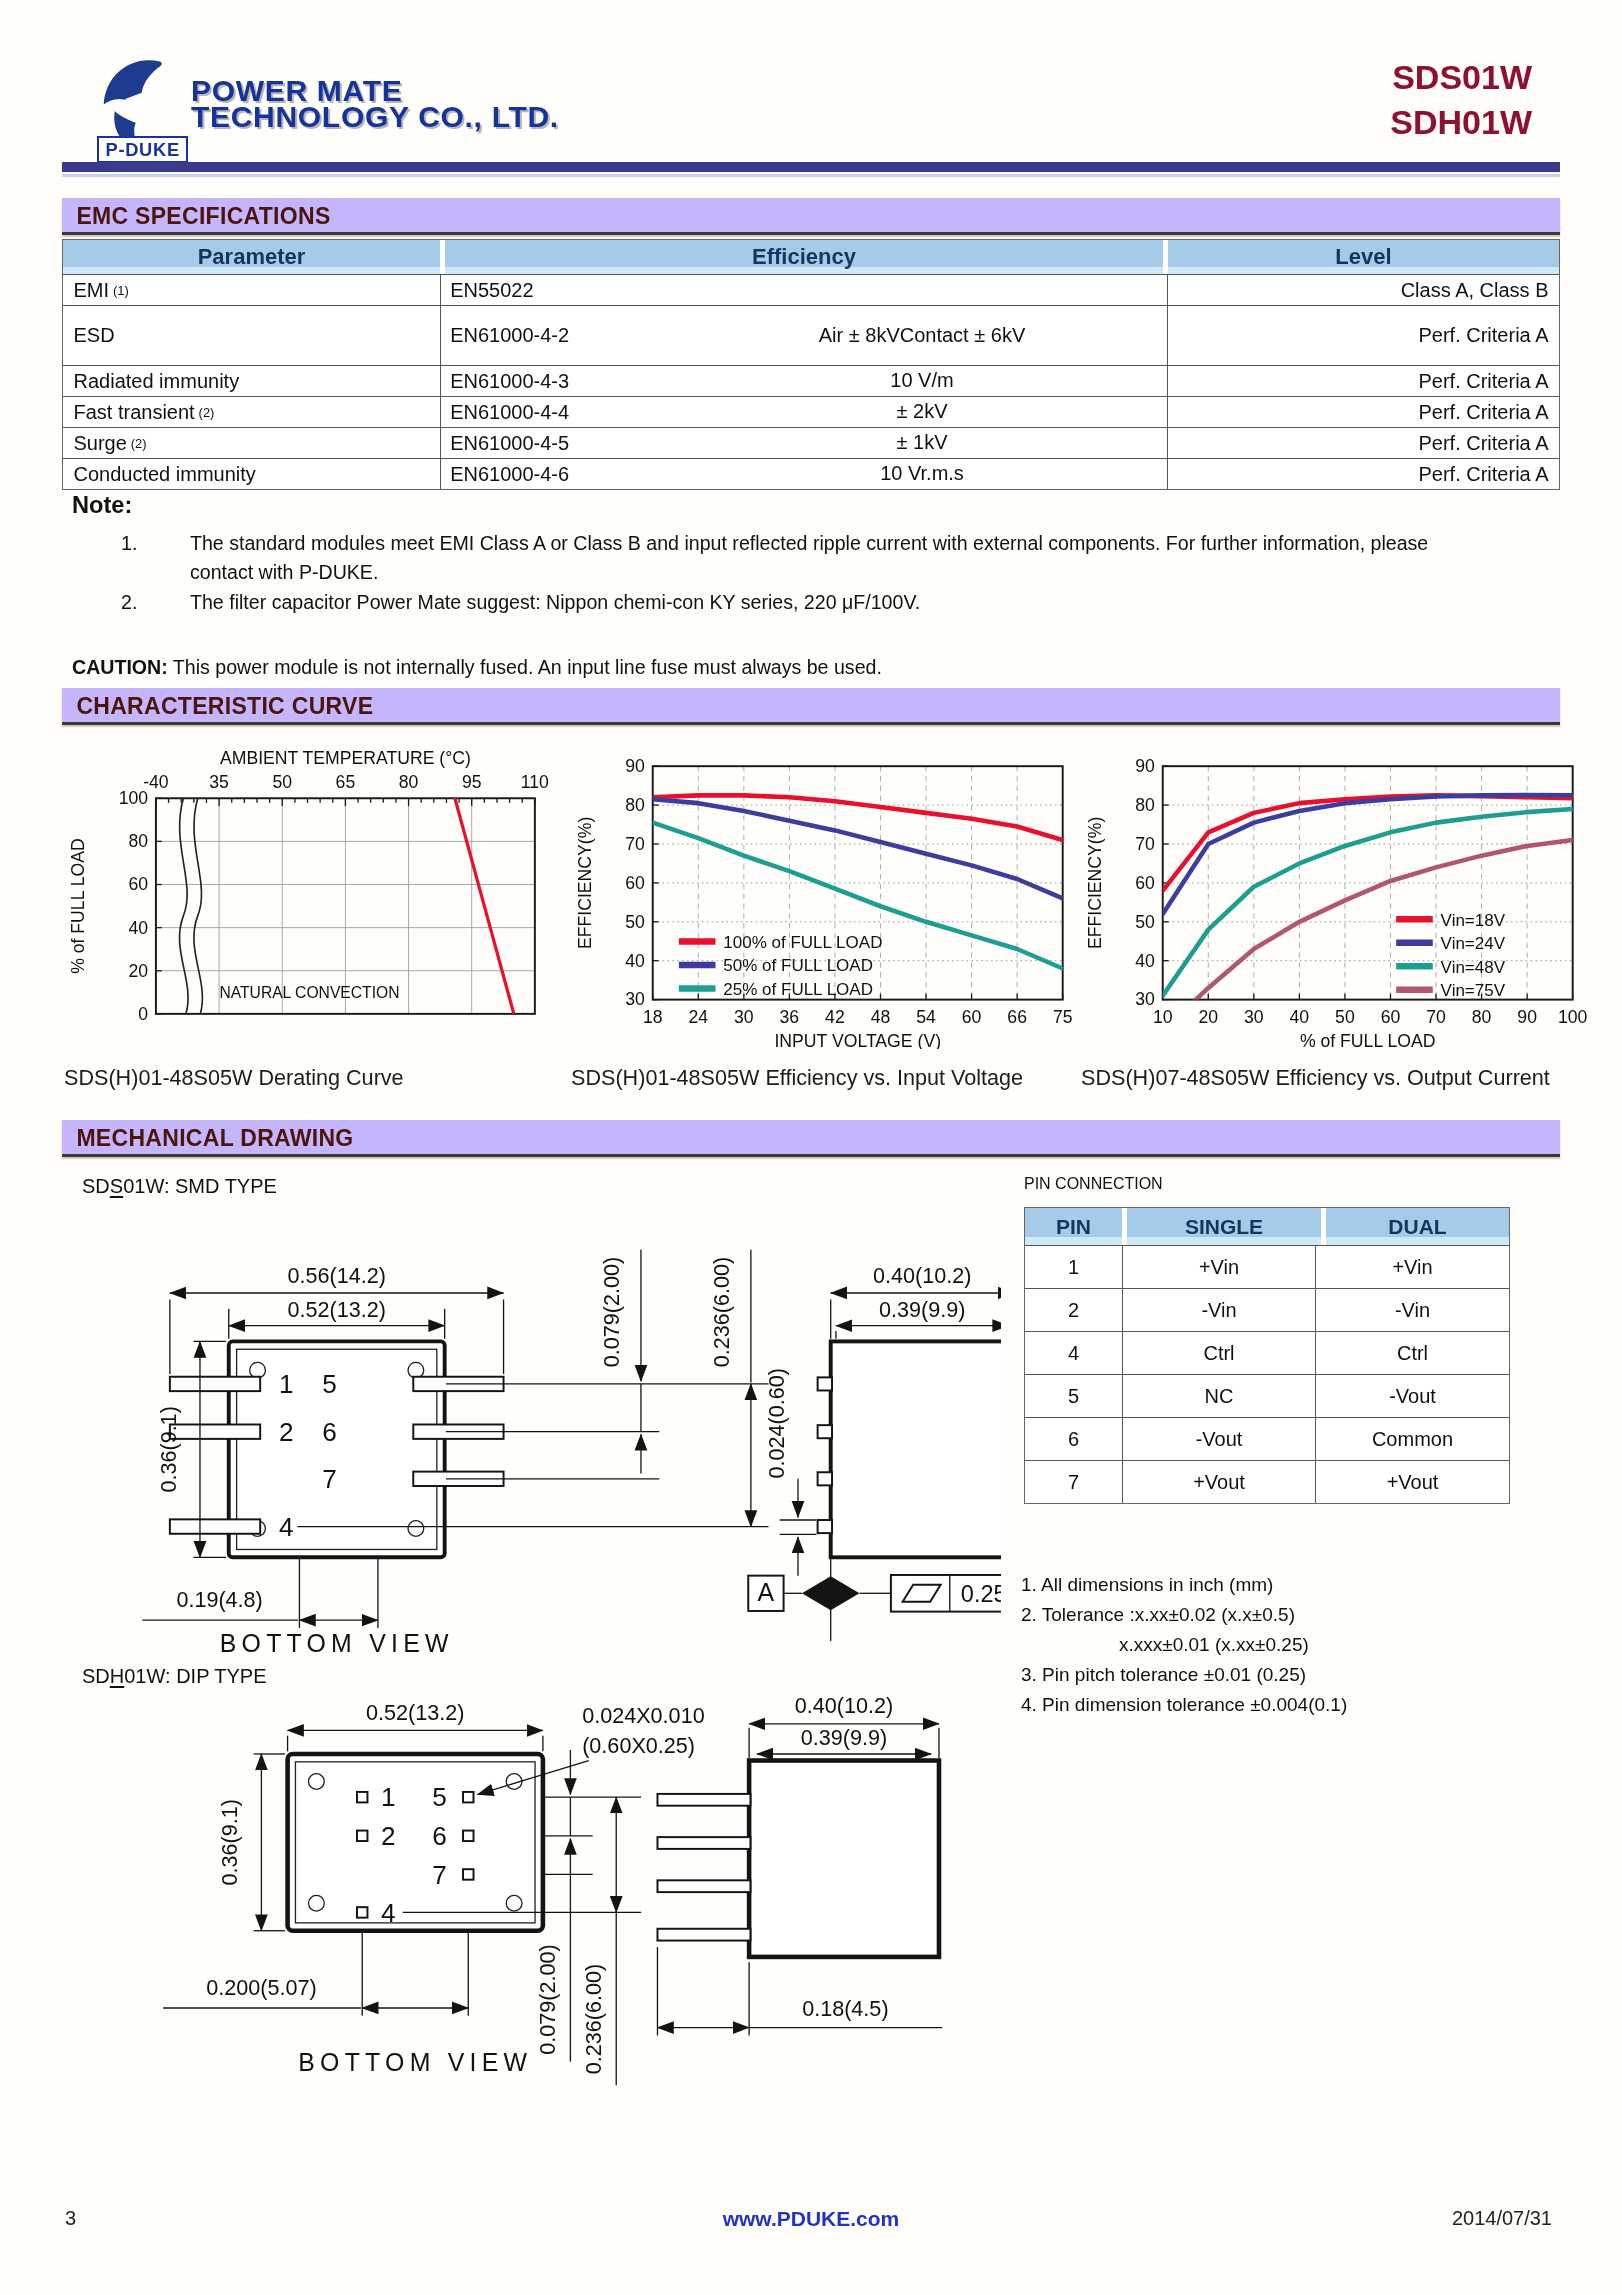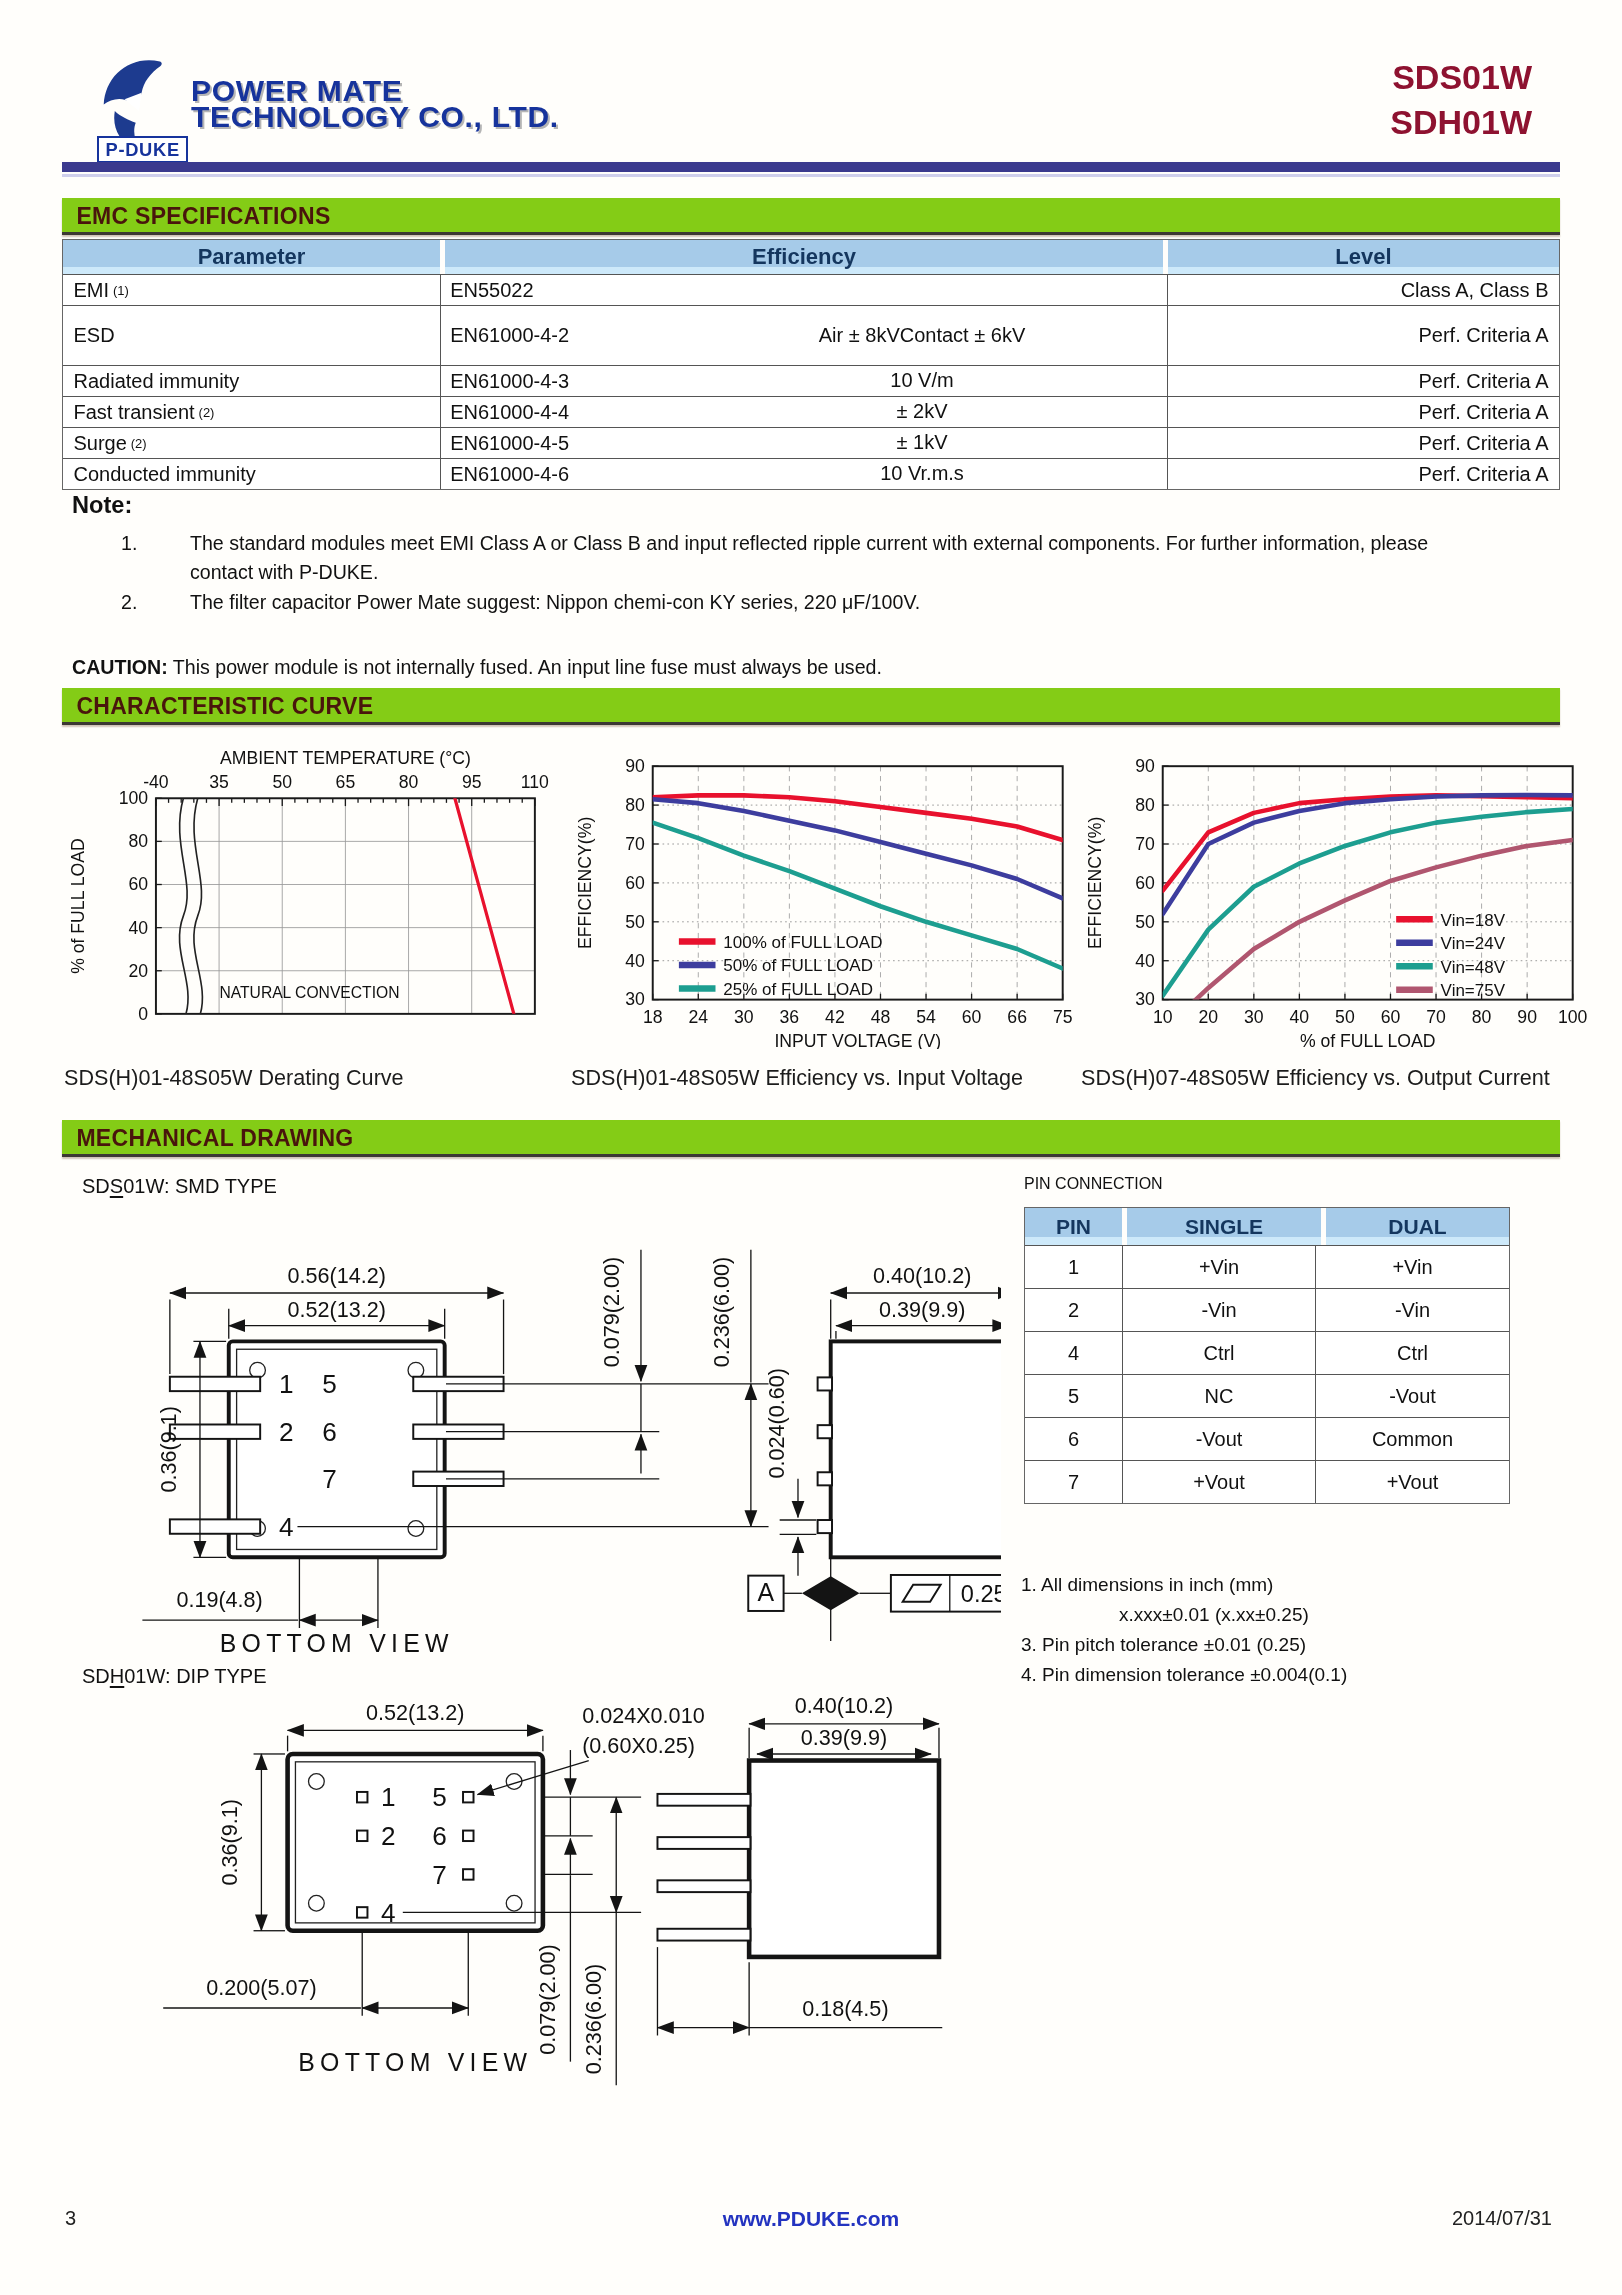--- a/index.html
+++ b/index.html
@@ -10,21 +10,21 @@
   
   .co{font-size:30px;font-weight:800;color:#16339c;letter-spacing:0.7px;
       text-shadow:2px 2px 0 #b5b5b5;line-height:35px;white-space:nowrap;}
   .prod{font-size:34px;font-weight:bold;color:#8e1230;text-align:right;line-height:42px;white-space:nowrap;}
   .pduke-badge{border:2px solid #16339c;background:#fff;color:#16339c;font-weight:bold;
       font-size:18.3px;padding:0.7px 6.5px;letter-spacing:0.7px;}
   .hbar{left:62px;width:1498px;height:9.8px;background:#3b3a8e;}
   .hbar2{left:62px;width:1498px;height:2.6px;background:#cfcfec;}
 
   
-  .secbar{left:62px;width:1498px;height:37px;background:#84cc16;
+  .secbar{left:62px;width:1498px;height:37px;background:#c4b5fd;
       border-bottom:3.3px solid #3c3833;box-sizing:border-box;box-shadow:0 2px 1.3px rgba(120,90,60,.35);}
   .secbar span{display:block;padding:4.6px 0 0 14.4px;font-size:23px;font-weight:bold;color:#49150c;letter-spacing:0.3px;}
 
   
   .dtable{box-sizing:border-box;border:1.3px solid #666;background:#fff;}
   .thead{display:flex;height:34px;background:linear-gradient(#a6cbe9 78%,#cde9fa 78%);
       font-weight:bold;color:#14365e;font-size:22px;}
   .thead .hc{display:flex;align-items:center;justify-content:center;}
   .trow{display:flex;border-top:1.3px solid #555;font-size:20px;align-items:stretch;}
   .c1e{width:377px;display:flex;align-items:center;padding-left:10.5px;box-sizing:border-box;}
@@ -472,20 +472,21 @@
         <div class="prow">
           <div class="pc pc1">7</div>
           <div class="pc pc2">+Vout</div>
           <div class="pc pc3">+Vout</div>
         </div>
       </div>
   </div>
 
   <div class="abs mnotes" style="left:1021px;top:1570px;width:537px;">
       <div style="padding-left: 0px;">1. All dimensions in inch (mm)</div>
+      <div style="padding-left: 0px;">2. Tolerance :x.xx±0.02 (x.x±0.5)</div>
       <div style="padding-left: 98px;">x.xxx±0.01 (x.xx±0.25)</div>
       <div style="padding-left: 0px;">3. Pin pitch tolerance ±0.01 (0.25)</div>
       <div style="padding-left: 0px;">4. Pin dimension tolerance ±0.004(0.1)</div>
     </div>
 
   <svg class="abs" style="left:65px;top:1204px;" width="936" height="458" viewBox="0 0 1430 700">
     <defs>
       <marker id="ah" viewBox="0 0 12 11" refX="11.5" refY="5.5" markerWidth="13" markerHeight="12" orient="auto-start-reverse">
         <path d="M0,1 L12,5.5 L0,10 Z" fill="#141414"></path>
       </marker>

